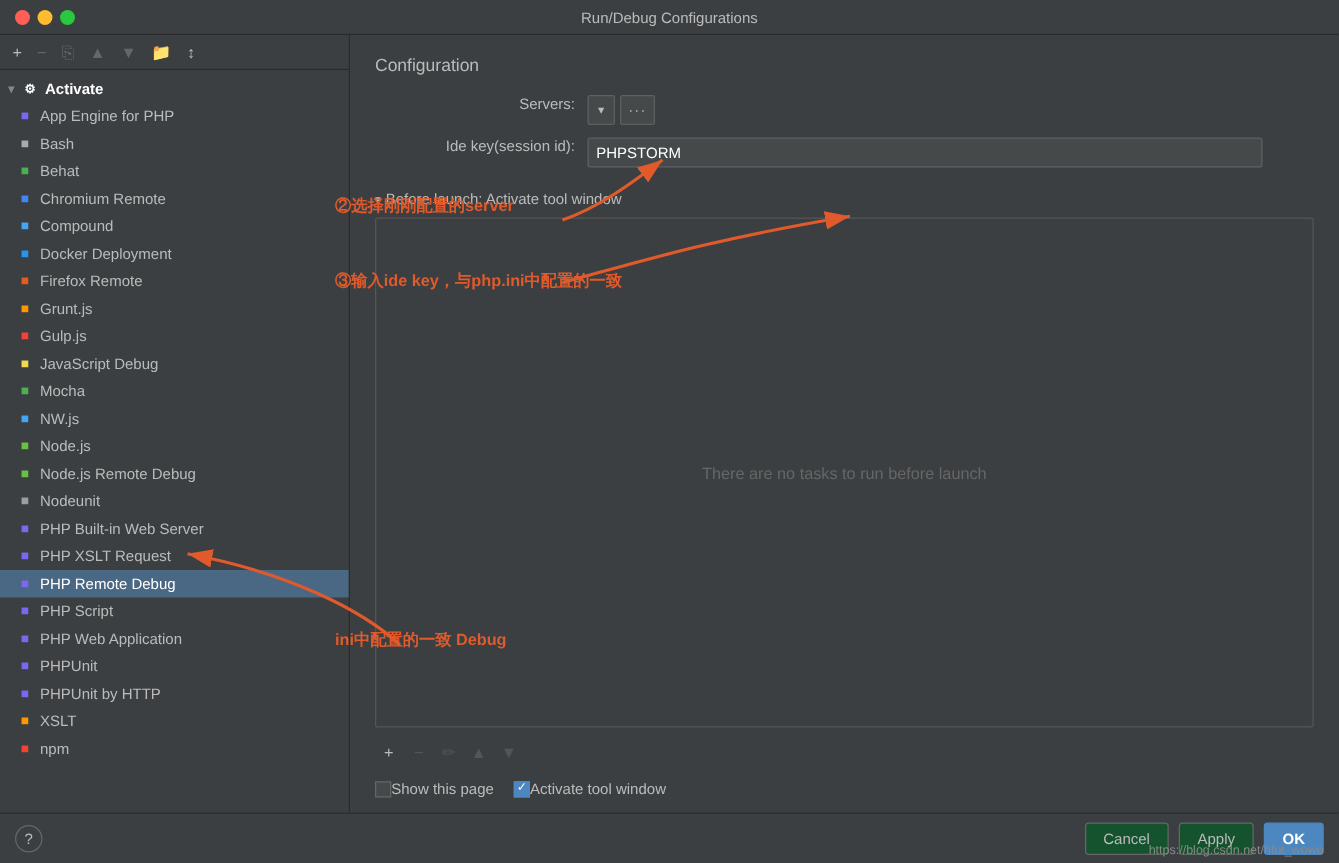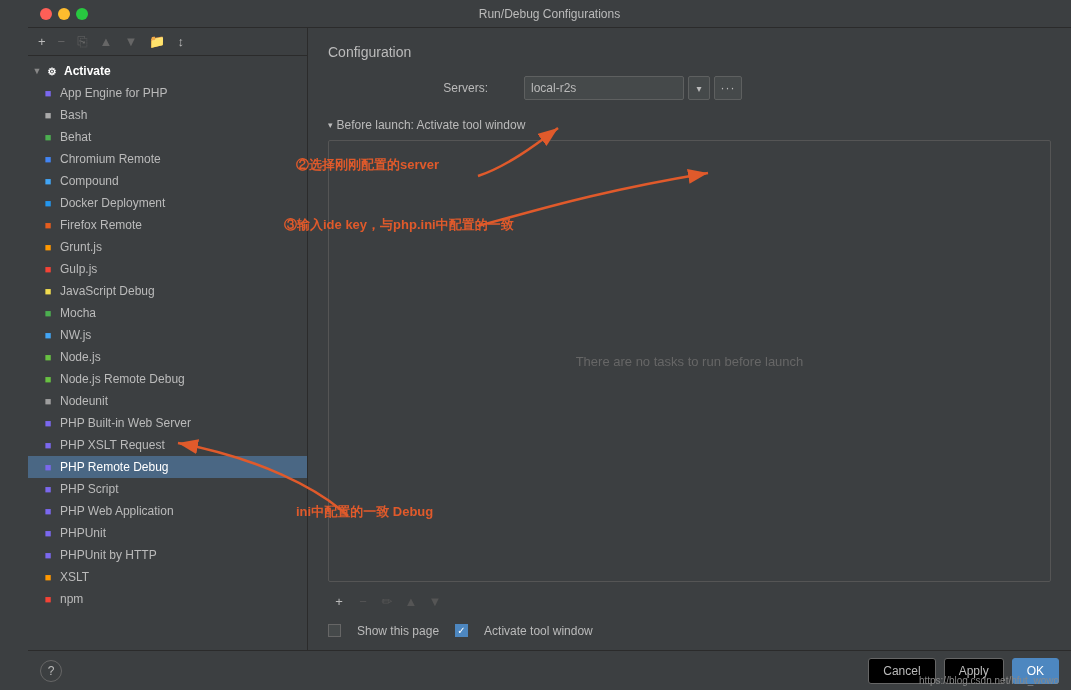--- a/index.html
+++ b/index.html
@@ -119,23 +119,21 @@
       padding: 16px 20px 12px 20px;
     }
     .config-title {
       font-size: 14px;
       color: #bbbbbb;
       margin-bottom: 16px;
       font-weight: normal;
     }
     .form-row {
       display: flex;
-      align-items: center;
       margin-bottom: 10px;
-      gap: 26px;
     }
     .form-label {
       width: 160px;
       text-align: right;
       margin-right: 10px;
       color: #bbbbbb;
       font-size: 12px;
       flex-shrink: 0;
     }
     .server-select-container {
@@ -240,21 +238,22 @@
     }
     .tasks-toolbar-btn.disabled { color: #555; cursor: default; }
     .bottom-options {
       display: flex;
       align-items: center;
       gap: 16px;
       margin-top: 8px;
     }
     .checkbox-container {
       display: flex;
-      gap: 16px;
+      align-items: center;
+      gap: 0;
       cursor: pointer;
     }
     .checkbox {
       width: 13px;
       height: 13px;
       border: 1px solid #666;
       background: #45494a;
       display: flex;
       align-items: center;
       justify-content: center;
@@ -287,33 +286,34 @@
     .bottom-left {
       display: flex;
       align-items: center;
     }
     .bottom-right {
       display: flex;
       align-items: center;
       gap: 8px;
     }
     .action-btn {
-      background: #000000;
+      background: #14532d;
       border: 1px solid #666;
       color: #bbbbbb;
       padding: 4px 14px;
       font-size: 12px;
       cursor: pointer;
       border-radius: 3px;
       height: 26px;
     }
     .action-btn.primary {
       background: #4d87c0;
       border-color: #4d87c0;
       color: #ffffff;
+      font-weight: bold;
     }
     .help-btn {
       width: 22px;
       height: 22px;
       border-radius: 50%;
       border: 1px solid #666;
       background: none;
       color: #bbbbbb;
       display: flex;
       align-items: center;
@@ -327,21 +327,20 @@
       color: #e05a2b;
       font-size: 13px;
       font-weight: bold;
       pointer-events: none;
     }
     .wrapper {
       position: relative;
       display: flex;
       flex-direction: column;
       height: 100%;
-      margin-left: 28px;
     }
     .content-area {
       display: flex;
       flex: 1;
       overflow: hidden;
       position: relative;
     }
     .annotation-layer {
       position: absolute;
       top: 0;
@@ -485,28 +484,29 @@
           </div>
       </div>
     </div>
 
     <div class="right-panel">
       <div class="config-title">Configuration</div>
 
       <div class="form-row">
         <span class="form-label">Servers:</span>
         <div class="server-select-container">
-          <select class="server-select">
-            <option>local-r2s</option>
-          </select>
           <div class="dropdown-arrow">▾</div>
           <div class="ellipsis-btn">···</div>
         </div>
       </div>
 
+      <div class="form-row">
+        <span class="form-label">Ide key(session id):</span>
+        <input class="text-input" type="text" value="PHPSTORM" style="">
+      </div>
 
       <div class="section-header">
         <span class="expand-triangle">▾</span>
         <span>Before launch: Activate tool window</span>
       </div>
 
       <div class="tasks-area">
         <span>There are no tasks to run before launch</span>
       </div>
 
@@ -548,21 +548,21 @@
 
         <path d="M320,488 C290,460 230,430 150,415" stroke="#e05a2b" stroke-width="2.5" fill="none" marker-end="url(#arrowhead1)"></path>
 
         <path d="M450,148 C480,138 510,115 530,100" stroke="#e05a2b" stroke-width="2.5" fill="none" marker-end="url(#arrowhead2)"></path>
 
         <path d="M450,198 C500,185 560,165 680,145" stroke="#e05a2b" stroke-width="2.5" fill="none" marker-end="url(#arrowhead3)"></path>
       </svg>
 
       <div class="annotation" style="left:268px; top:475px;">ini中配置的一致 Debug</div>
       <div class="annotation" style="left:268px; top:128px;">②选择刚刚配置的server</div>
-      <div class="annotation" style="left:256px; top:188px;">③输入ide key，与php.ini中配置的一致</div>
+      <div class="annotation" style="left:268px; top:188px;">③输入ide key，与php.ini中配置的一致</div>
     </div>
   </div>
 
   <div class="bottom-bar">
     <div class="bottom-left">
       <button class="help-btn">?</button>
     </div>
     <div class="bottom-right">
       <button class="action-btn">Cancel</button>
       <button class="action-btn">Apply</button>

